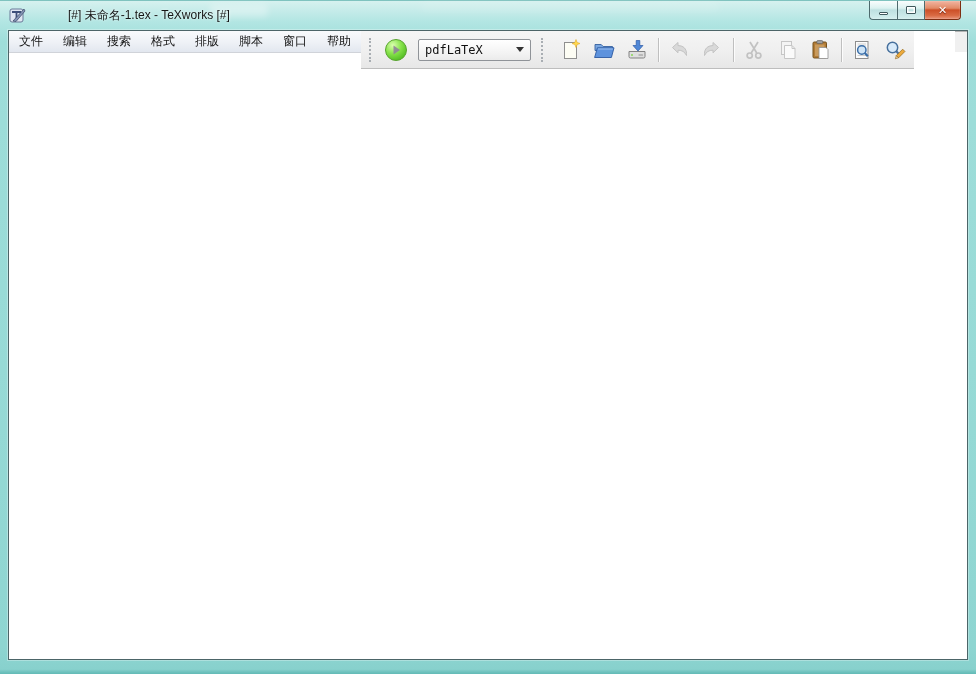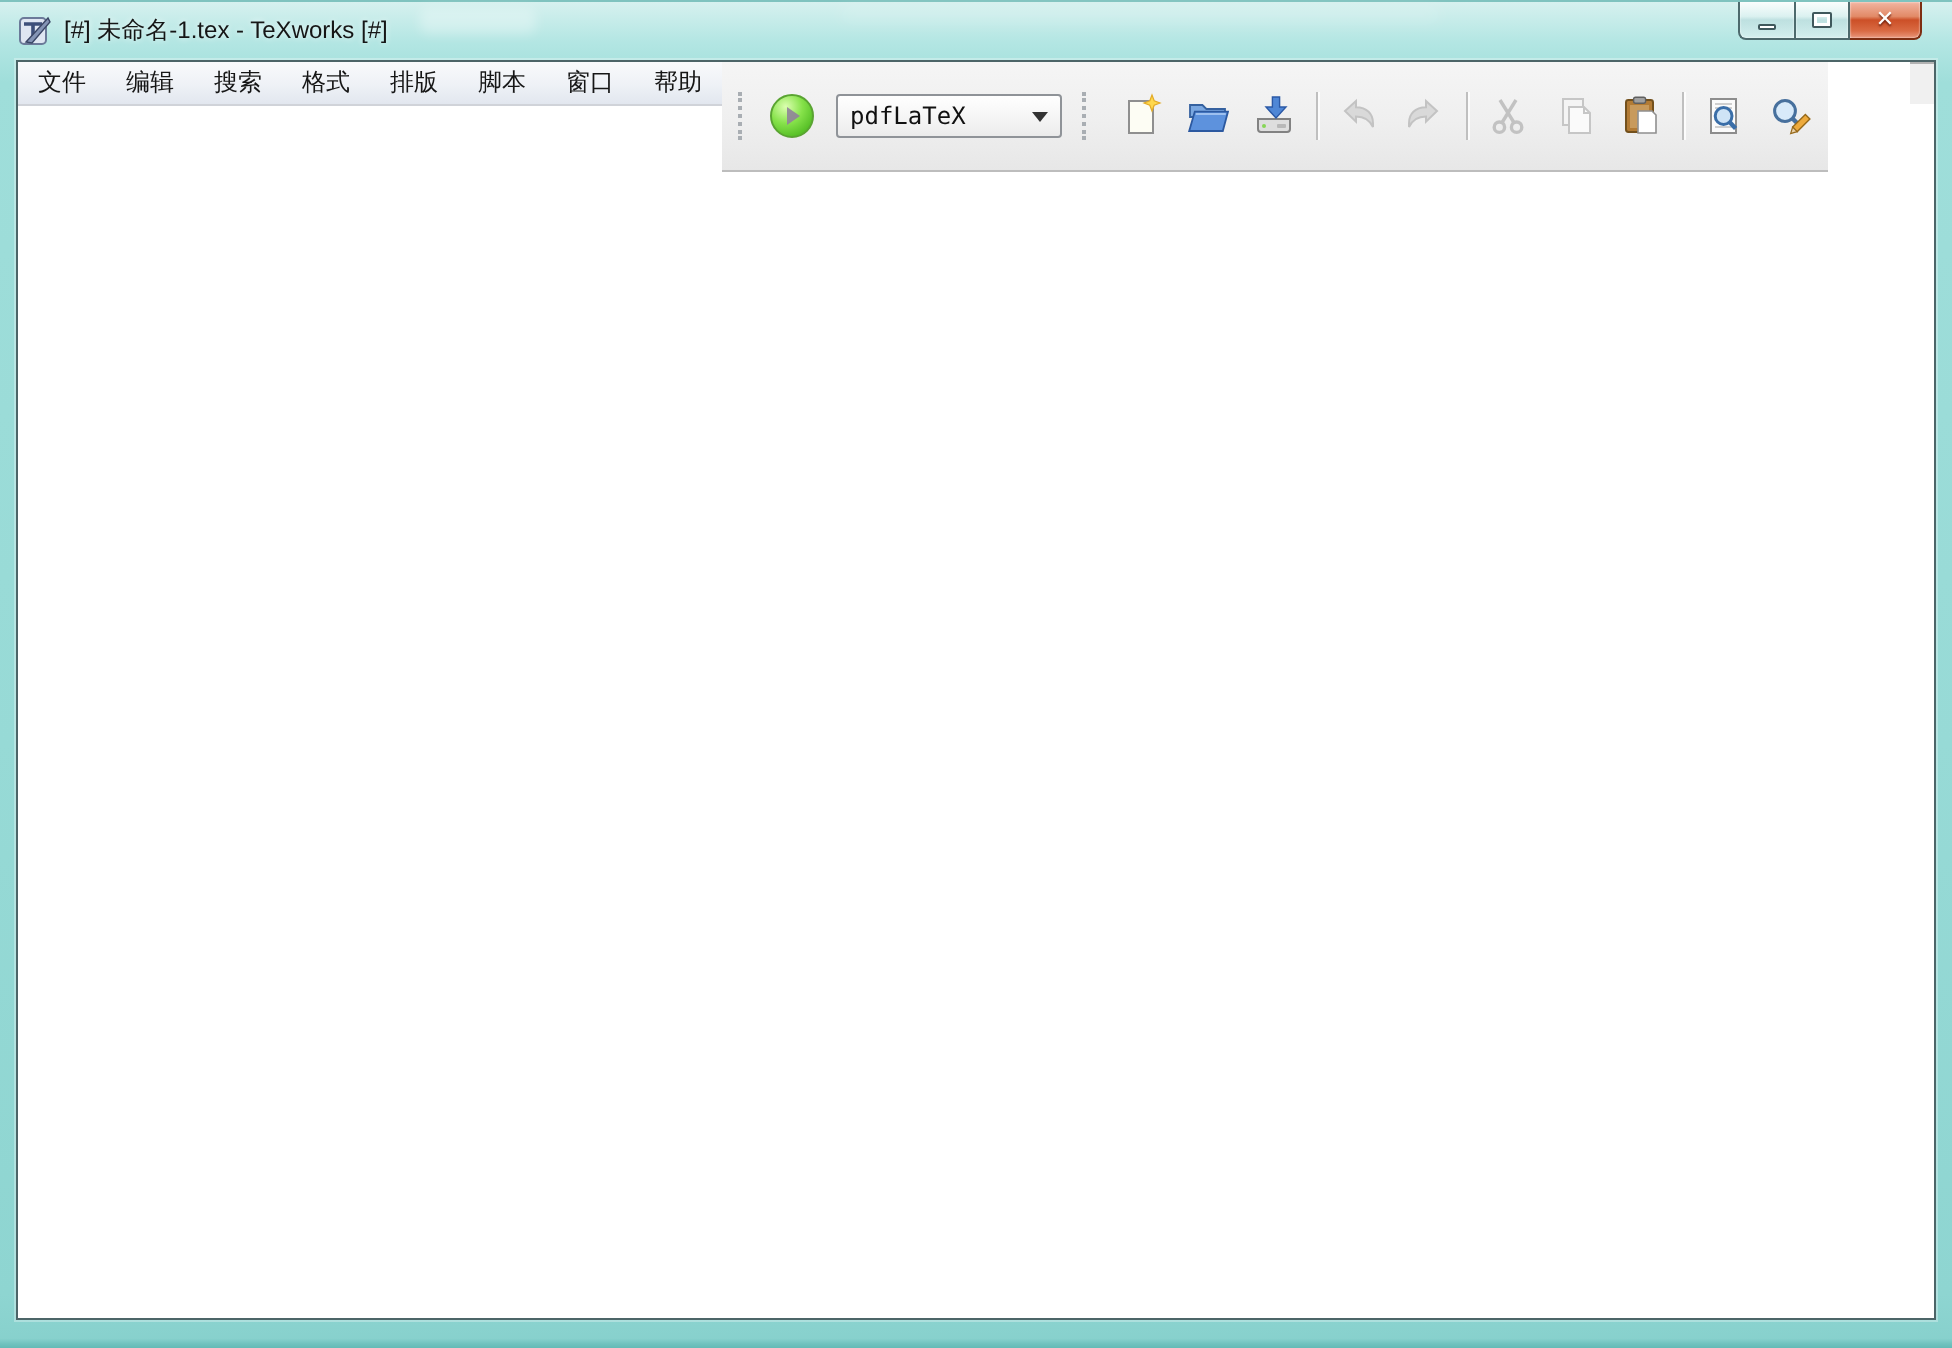--- a/index.html
+++ b/index.html
@@ -12,21 +12,21 @@
     border-top:1px solid #7fc3bf; }
   .frame-bottom-dark { position:absolute; left:0; right:0; bottom:0; height:5px;
     background:linear-gradient(180deg,#8ad2ce,#6fc2be 60%,#63bab6); }
   .title-shine { position:absolute; top:3px; left:210px; width:58px; height:13px;
     background:rgba(255,255,255,.30); filter:blur(3px); border-radius:4px; }
   .title-shine2 { position:absolute; top:2px; left:420px; width:300px; height:8px;
     background:rgba(255,255,255,.14); filter:blur(4px); border-radius:4px; }
 
   
   .titlebar { position:absolute; top:0; left:0; right:0; height:29px;
-    display:flex; align-items:center; padding-left:9px; }
+    display:flex; align-items:center; padding-left:9px;gap:36px; }
   .app-icon { width:17px; height:17px; margin-right:6px; flex:0 0 auto; }
   .title-text { font-size:12px; color:#161616; text-shadow:0 0 3px rgba(255,255,255,.8); white-space:nowrap; }
 
   .win-controls { position:absolute; top:0; right:15px; display:flex; }
   .wbtn { height:19px; border:1px solid #4d6a6d; border-top:none;
     display:flex; align-items:center; justify-content:center;
     background:linear-gradient(180deg,rgba(255,255,255,.85) 0%,rgba(230,244,244,.6) 40%,rgba(180,210,213,.45) 50%,rgba(225,243,243,.7) 100%);
     box-shadow:inset 0 0 1px #fff; }
   .wbtn.min   { width:28px; border-right:none; border-radius:0 0 0 4px; }
   .wbtn.max   { width:28px; }
@@ -45,21 +45,21 @@
     display:flex; flex-direction:row;
     box-shadow:0 0 0 1px rgba(255,255,255,.3); }
 
   
   .menubar { height:22px; flex:0 0 auto; display:flex; align-items:stretch;
     background:linear-gradient(180deg,#f9fafc 0%,#eef1f6 55%,#e2e7ef 100%);
     border-bottom:1px solid #d0d3d9; }
   .menu-item { font-size:12px; color:#161616; padding:0 10px; display:flex; align-items:center; cursor:default; }
 
   
-  .toolbar { height:55px; flex:0 0 auto; display:flex; align-items:center;
+  .toolbar { height:38px; flex:0 0 auto; display:flex; align-items:center;
     background:linear-gradient(180deg,#f5f5f5 0%,#efefef 55%,#e7e7e7 100%);
     border-bottom:1px solid #bdbdbd; padding-left:8px; }
   .drag-handle { width:4px; height:24px; border-left:2px dotted #a9aeb3; margin-right:10px; flex:0 0 auto; }
   .drag-handle.second { margin-left:6px; margin-right:12px; }
   .tb-btn { width:28px; height:28px; margin-right:5px; display:flex; align-items:center; justify-content:center;
     border:1px solid transparent; border-radius:2px; background:transparent; flex:0 0 auto; }
   .tb-sep { width:1px; height:24px; background:#bfbfbf; box-shadow:1px 0 0 rgba(255,255,255,.8); margin:0 6px 0 2px; flex:0 0 auto; }
   .typeset-btn { width:26px; height:26px; margin-right:9px; border:none; background:transparent; padding:0; flex:0 0 auto; }
 
   .combo { width:113px; height:22px; margin-right:4px; flex:0 0 auto;

